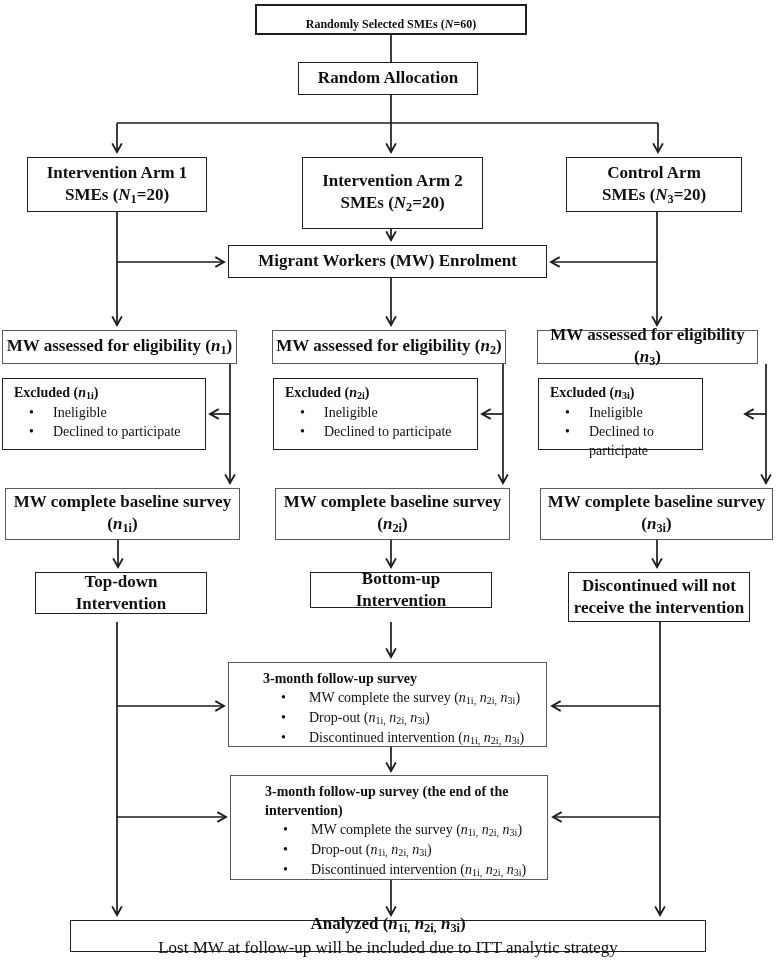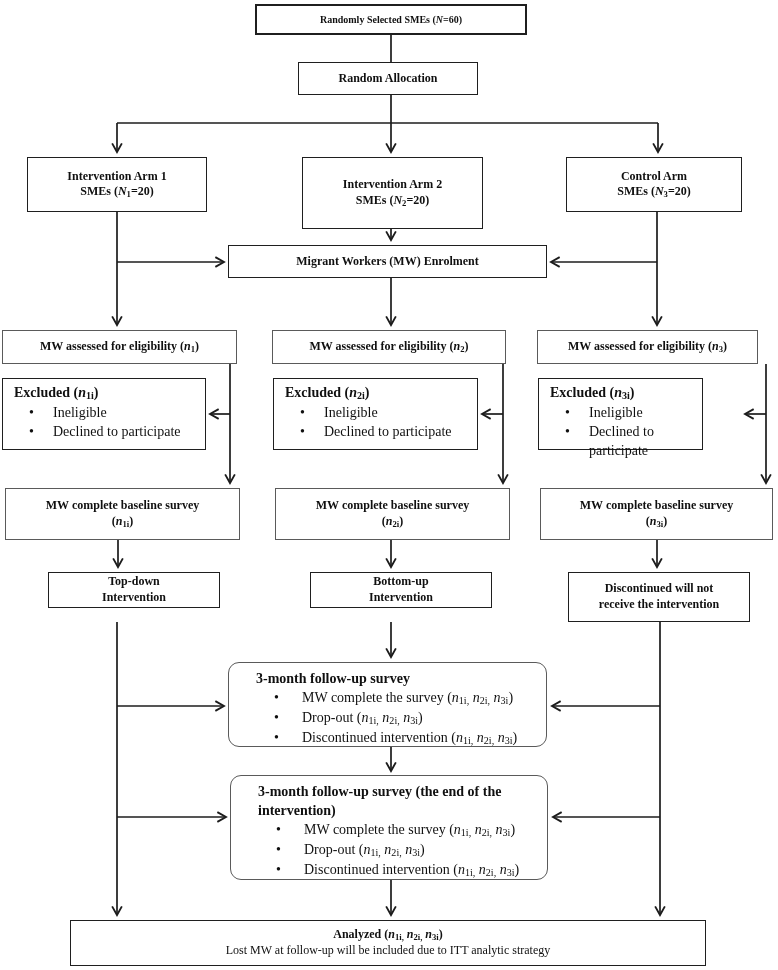--- a/index.html
+++ b/index.html
@@ -9,29 +9,29 @@
     overflow:hidden;
   }
   svg.wires{position:absolute;left:0;top:0;z-index:1;}
   .node{
     position:absolute;z-index:2;background:#ffffff;box-sizing:border-box;
     border:1.6px solid #1f1f1f;
   }
   .soft{border-width:1.8px;border-color:#5a5a5a;}
   .cc{
     display:flex;flex-direction:column;align-items:center;justify-content:center;
-    text-align:center;font-weight:700;font-size:12px;line-height:1.3;
+    text-align:center;font-weight:700;font-size:17px;line-height:1.3;
   }
-  .top-box{font-size:10px;border-width:2px;}
+  .top-box{font-size:12px;border-width:2px;justify-content:flex-end;}
   .lx{font-size:14px;line-height:1.36;padding:4px 6px;}
   .lx .hd{font-weight:700;}
   .lx-s .hd{padding-left:5px;}
   .lx-s .brow{padding-left:20px;}
   .lx-s .dot{width:24px;}
-  .lx-m{padding:6px 8px 4px 15px;border-radius:11px;}
+  .lx-m{padding:6px 8px 4px 22px;}
   .lx-m .hd{padding-left:12px;padding-right:14px;}
   .lx-m .brow{padding-left:30px;}
   .lx-m .dot{width:28px;}
   .brow{display:flex;}
   .dot{flex:0 0 auto;}
   .rg{font-weight:400;}
   .it{font-style:italic;}
   .sb{font-size:0.72em;vertical-align:-0.24em;}
 </style>
 </head>
@@ -154,21 +154,21 @@
   </div>
   <div class="node cc soft" style="left:275px;top:488px;width:235px;height:52px">
     <div><span>MW complete baseline survey</span></div>
     <div><span>(</span><span class="it">n</span><span class="sb">2i</span><span>)</span></div>
   </div>
   <div class="node cc soft" style="left:540px;top:488px;width:233px;height:52px">
     <div><span>MW complete baseline survey</span></div>
     <div><span>(</span><span class="it">n</span><span class="sb">3i</span><span>)</span></div>
   </div>
 
-  <div class="node cc" style="left:48px;top:572px;width:172px;height:36px">
+  <div class="node cc" style="left:35px;top:572px;width:172px;height:42px">
     <div><span>Top-down</span></div>
     <div><span>Intervention</span></div>
   </div>
   <div class="node cc" style="left:310px;top:572px;width:182px;height:36px">
     <div><span>Bottom-up</span></div>
     <div><span>Intervention</span></div>
   </div>
   <div class="node cc" style="left:568px;top:572px;width:182px;height:50px">
     <div><span>Discontinued will not</span></div>
     <div><span>receive the intervention</span></div>
@@ -199,18 +199,18 @@
     <div class="brow">
       <span class="dot">•</span>
       <span><span>Drop-out (</span><span class="it">n</span><span class="sb">1i,</span><span> </span><span class="it">n</span><span class="sb">2i,</span><span> </span><span class="it">n</span><span class="sb">3i</span><span>)</span></span>
     </div>
     <div class="brow">
       <span class="dot">•</span>
       <span><span>Discontinued intervention (</span><span class="it">n</span><span class="sb">1i,</span><span> </span><span class="it">n</span><span class="sb">2i,</span><span> </span><span class="it">n</span><span class="sb">3i</span><span>)</span></span>
     </div>
   </div>
 
-  <div class="node cc" style="left:70px;top:920px;width:636px;height:46px">
+  <div class="node cc" style="left:70px;top:920px;width:636px;height:32px">
     <div><span>Analyzed (</span><span class="it">n</span><span class="sb">1i,</span><span> </span><span class="it">n</span><span class="sb">2i,</span><span> </span><span class="it">n</span><span class="sb">3i</span><span>)</span></div>
     <div class="rg"><span>Lost MW at follow-up will be included due to ITT analytic strategy</span></div>
   </div>
 
 </div>
 
 </body></html>

